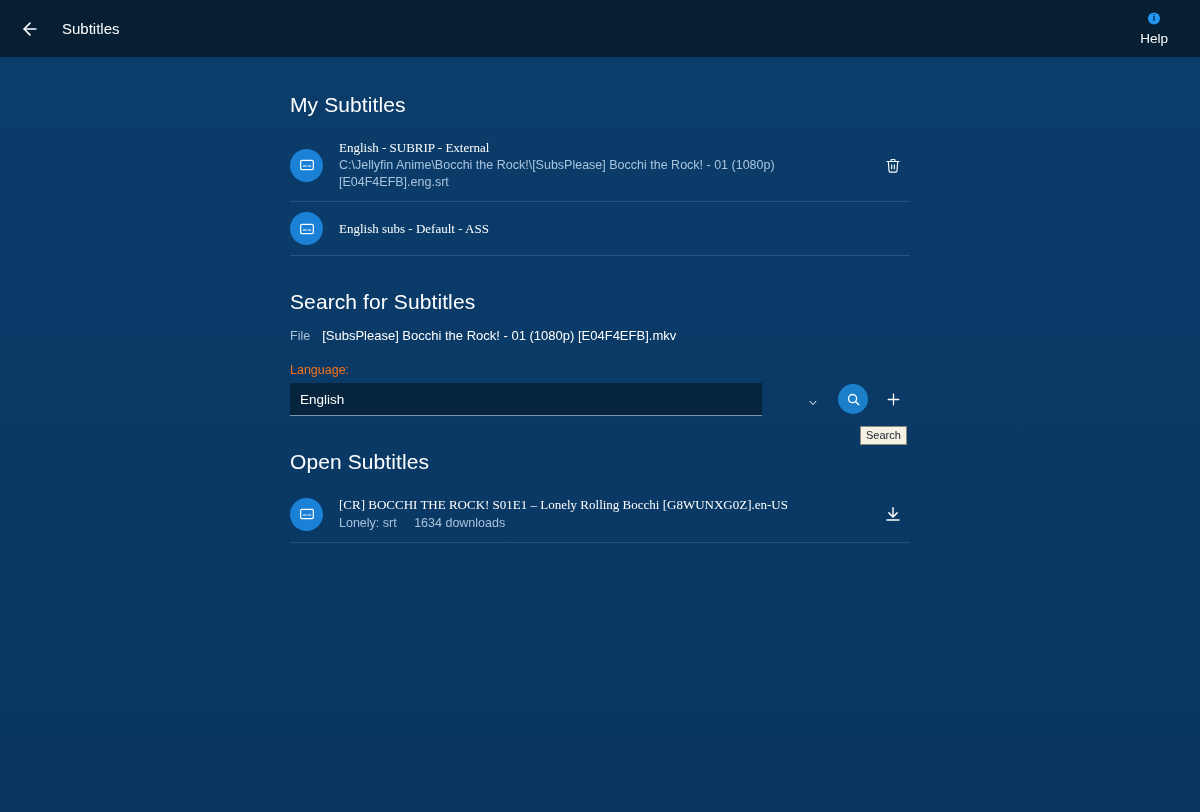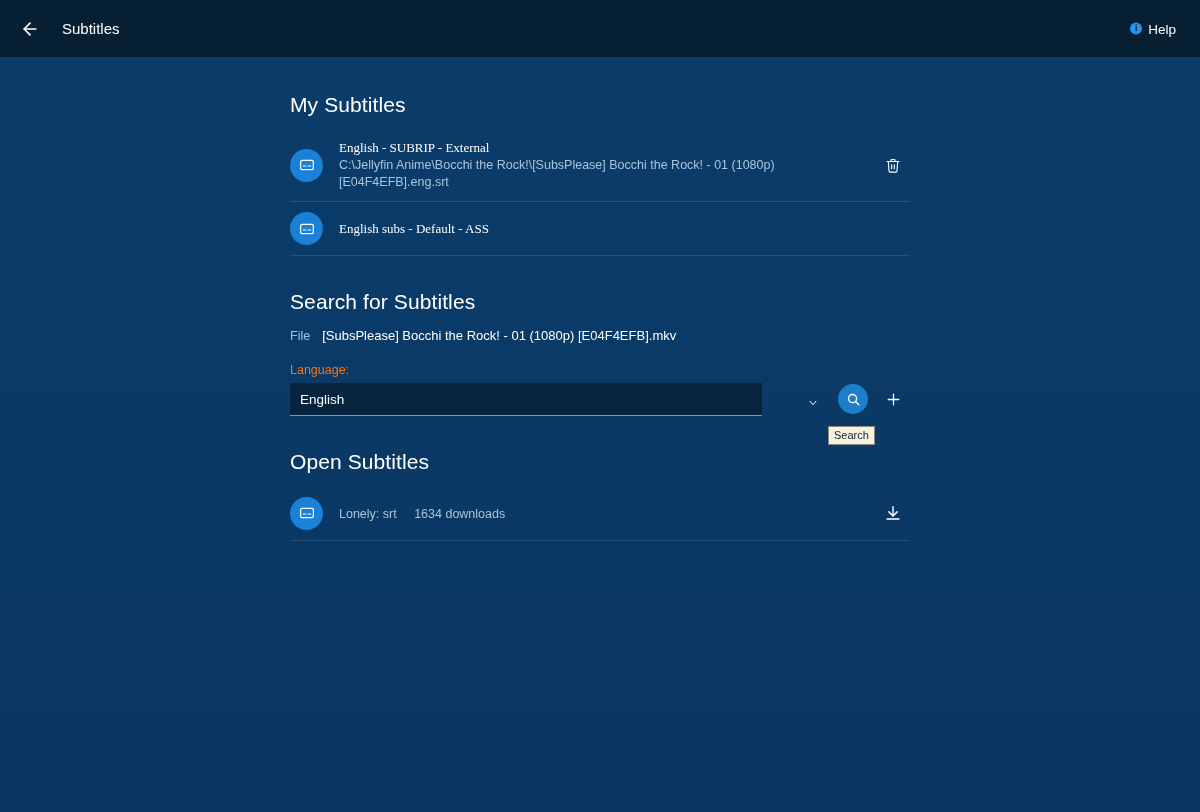--- a/index.html
+++ b/index.html
@@ -36,29 +36,30 @@
     color: #ffffff;
   }
   .topbar-title {
     font-size: 15px;
     color: #ffffff;
     margin-left: 18px;
     font-weight: 400;
   }
   .help-link {
     position: absolute;
-    right: 24px;
+    right: 32px;
     top: 50%;
     transform: translateY(-50%);
     display: flex;
     align-items: center;
     gap: 6px;
     font-size: 13.5px;
     color: #ffffff;
     cursor: pointer;
+    flex-direction: column;
   }
   .help-dot {
     width: 12px;
     height: 12px;
     border-radius: 50%;
     background: #2196f3;
     display: inline-block;
     position: relative;
     flex: none;
   }
@@ -217,21 +218,21 @@
   }
   .icon-btn.search {
     background: #1b7fc9;
     margin-left: 8px;
     margin-top: 1px;
   }
   .icon-btn.add { margin-left: 10px; margin-top: 1px; }
 
   .tooltip {
     position: absolute;
-    left: 538px;
+    left: 570px;
     top: 43px;
     background: #f5f1e3;
     color: #16212b;
     border: 1px solid #8a8a7a;
     font-size: 11px;
     padding: 1px 5px 2px 5px;
     line-height: 14px;
     white-space: nowrap;
     font-family: "Liberation Sans", sans-serif;
   }
@@ -332,20 +333,21 @@
 
     <div class="list-row">
       <div class="avatar">
         <svg width="16" height="16" viewBox="0 0 24 24" fill="none" stroke="#ffffff" stroke-width="1.8" stroke-linecap="round">
           <rect x="2.5" y="5" width="19" height="14" rx="2"></rect>
           <line x1="6.5" y1="13.5" x2="10.5" y2="13.5"></line>
           <line x1="13.5" y1="13.5" x2="17.5" y2="13.5"></line>
         </svg>
       </div>
       <div class="row-text">
+        <div class="row-title">[CR] BOCCHI THE ROCK! S01E1 – Lonely Rolling Bocchi [G8WUNXG0Z].en-US</div>
         <div class="row-sub-inline">
           <span>Lonely: srt</span>
           <span>1634 downloads</span>
         </div>
       </div>
       <div class="row-action">
         <svg width="18" height="18" viewBox="0 0 24 24" fill="none" stroke="currentColor" stroke-width="1.9" stroke-linecap="round" stroke-linejoin="round">
           <line x1="12" y1="3.5" x2="12" y2="15.5"></line>
           <polyline points="6.5 10.5 12 16 17.5 10.5"></polyline>
           <line x1="4" y1="20" x2="20" y2="20"></line>

